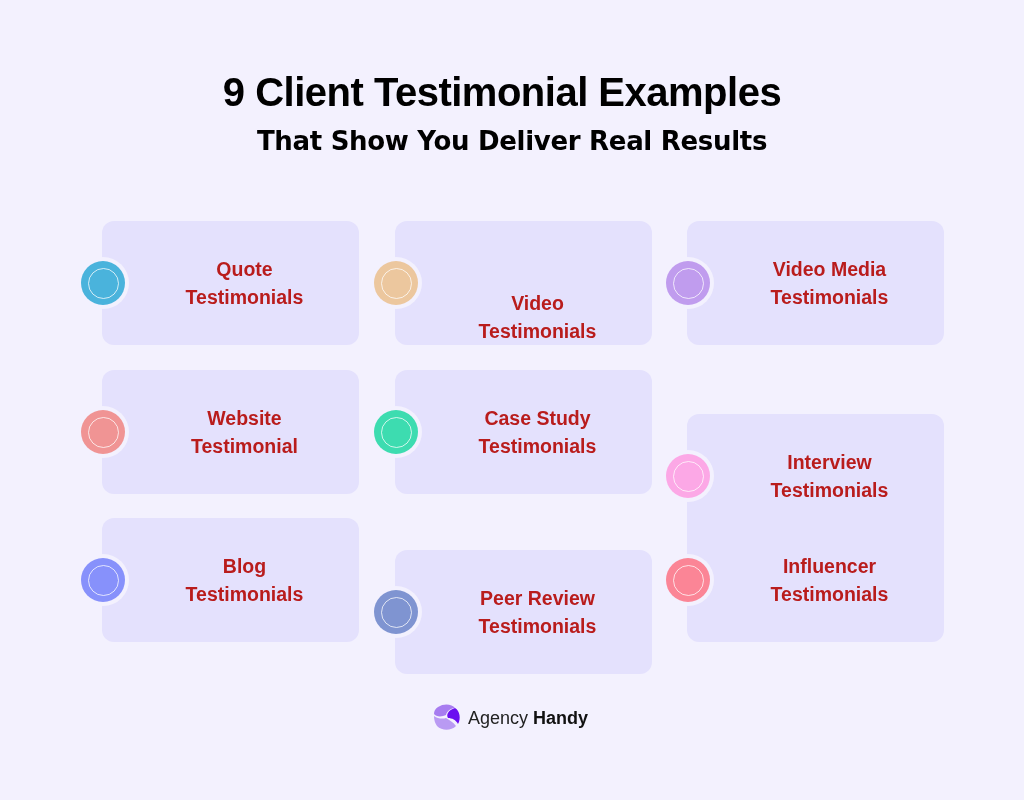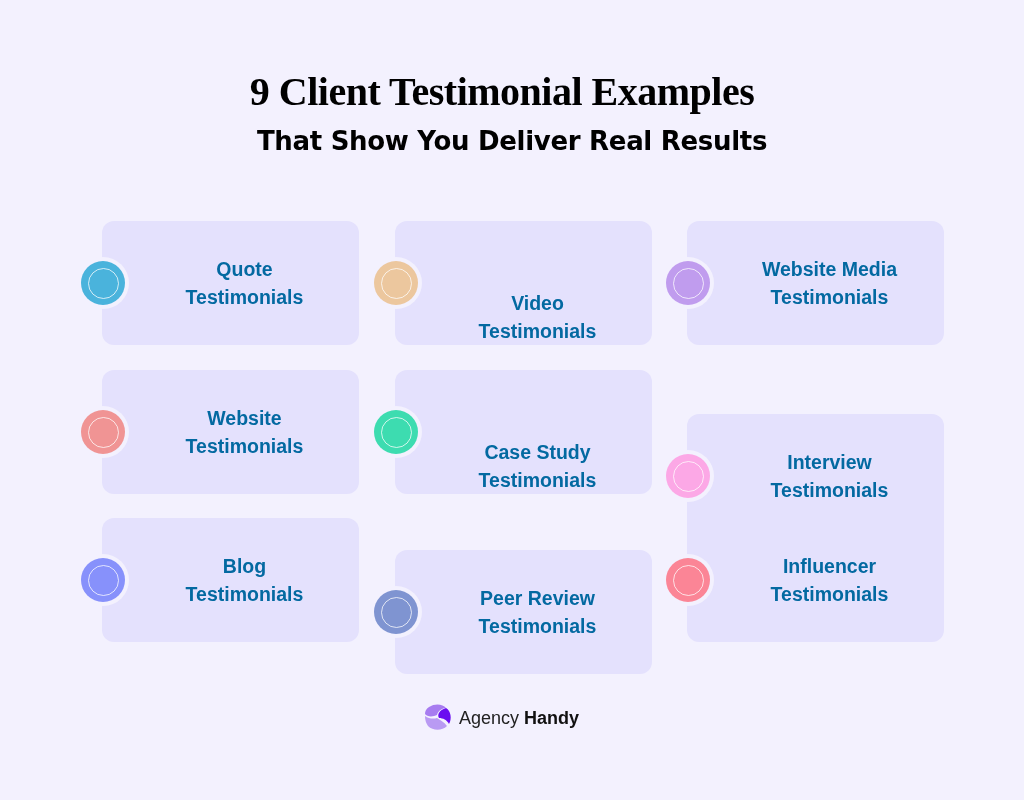--- a/index.html
+++ b/index.html
@@ -6,21 +6,21 @@
   body {
     width: 1024px; height: 800px;
     background: #f3f1fe;
     position: relative;
     overflow: hidden;
     font-family: "DejaVu Sans", sans-serif;
   }
   .title {
     position: absolute; left: 0; width: 1004px; top: 66px;
     text-align: center;
-    font-family: Liberation Serif, serif;
+    font-family: Liberation Sans, sans-serif;
     font-weight: bold; font-size: 40px; letter-spacing: -0.5px;
     color: #000;
     line-height: 52px;
   }
   .subtitle {
     position: absolute; left: 0; width: 1024px; top: 124px;
     text-align: center;
     font-family: "DejaVu Sans", sans-serif;
     font-weight: bold; font-size: 26px; letter-spacing: -0.3px;
     color: #000;
@@ -33,42 +33,42 @@
     border-radius: 12px;
     display: flex; align-items: center; justify-content: center;
     cursor: pointer;
   }
   .card-label {
     margin-left: 28px;
     width: 200px;
     text-align: center;
     font-family: "Liberation Sans", sans-serif;
     font-weight: bold; font-size: 19.5px; line-height: 28px;
-    color: #0369a1;
+    color: #b91c1c;
     white-space: pre-line;
   }
   .dot-ring {
     position: absolute;
     width: 52px; height: 52px;
     border-radius: 50%;
     background: #f3f1fe;
     left: -25px; top: 36px;
     display: flex; align-items: center; justify-content: center;
   }
   .dot {
     width: 44px; height: 44px; border-radius: 50%;
     display: flex; align-items: center; justify-content: center;
   }
   .dot-inner {
     width: 31px; height: 31px; border-radius: 50%;
     border: 1.5px solid rgba(255,255,255,0.75);
     box-sizing: border-box;
   }
   .brand {
-    position: absolute; top: 703px; left: 423px;
+    position: absolute; top: 703px; left: 432px;
     display: flex; align-items: center; gap: 6px;
   }
   .brand-text {
     font-family: "Liberation Sans", sans-serif;
     font-size: 18px; color: #222;
   }
   .brand-text b { font-weight: bold; color: #111; }
 </style>
 </head>
 <body>
@@ -93,34 +93,34 @@
   </div>
   <div class="card-label">Video
 Testimonials</div>
 </div>
 <div class="card" style="left:687px; top:221px;">
   <div class="dot-ring">
     <div class="dot" style="background:#c09cee;">
         <div class="dot-inner"></div>
       </div>
   </div>
-  <div class="card-label">Website Media
+  <div class="card-label">Video Media
 Testimonials</div>
 </div>
 
 <div class="card" style="left:102px; top:370px;">
   <div class="dot-ring">
     <div class="dot" style="background:#f09494;">
         <div class="dot-inner"></div>
       </div>
   </div>
   <div class="card-label">Website
-Testimonials</div>
+Testimonial</div>
 </div>
-<div class="card" style="left:395px; top:370px;align-items:flex-end;">
+<div class="card" style="left:395px; top:370px;">
   <div class="dot-ring">
     <div class="dot" style="background:#3ddcb0;">
         <div class="dot-inner"></div>
       </div>
   </div>
   <div class="card-label">Case Study
 Testimonials</div>
 </div>
 <div class="card" style="left:687px; top:370px;margin-top:44px;">
   <div class="dot-ring">

